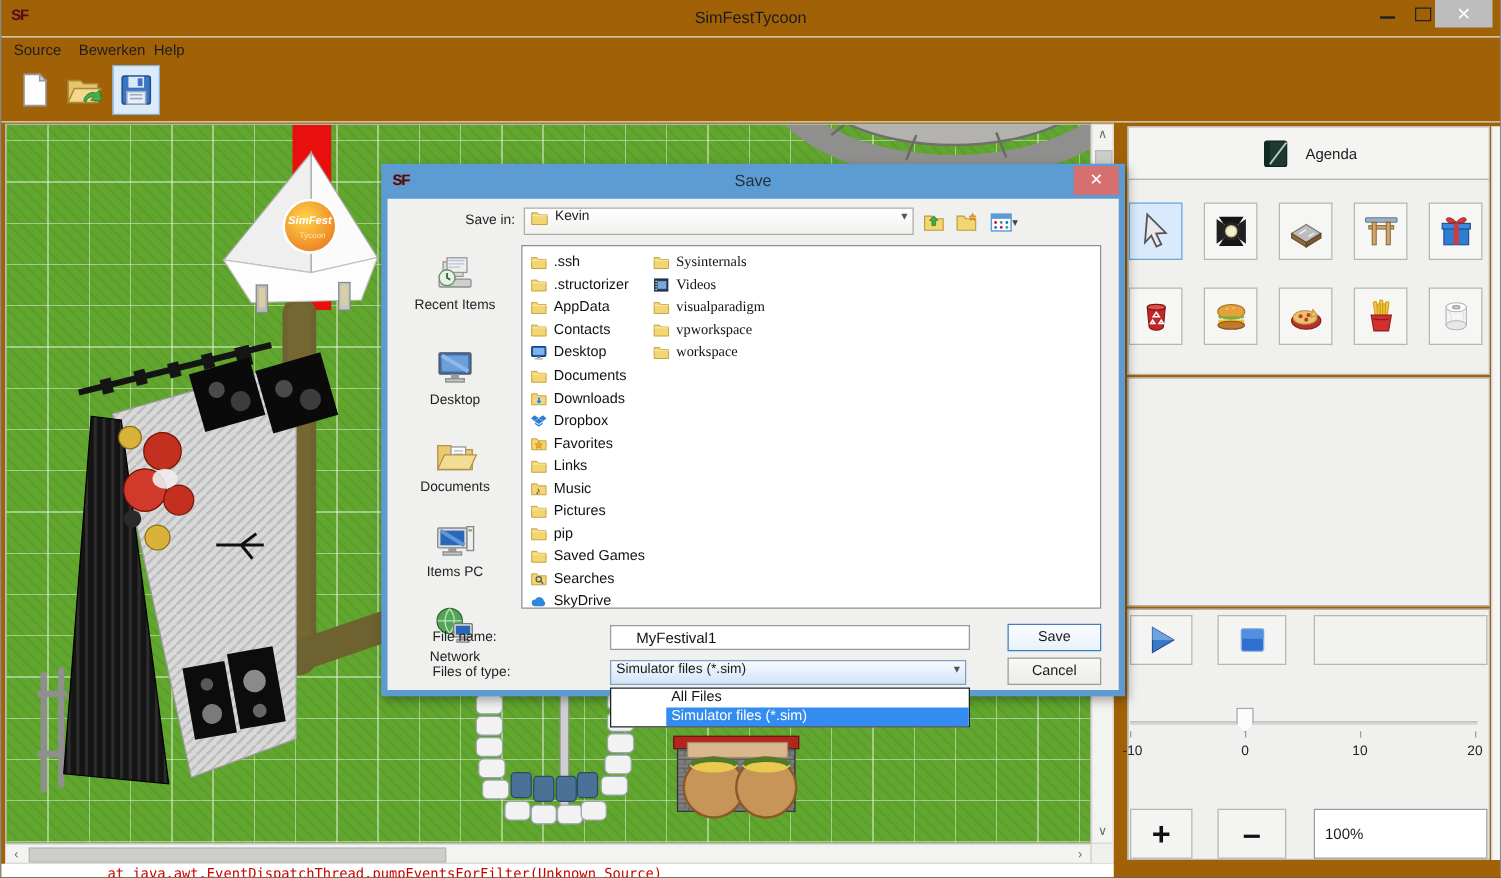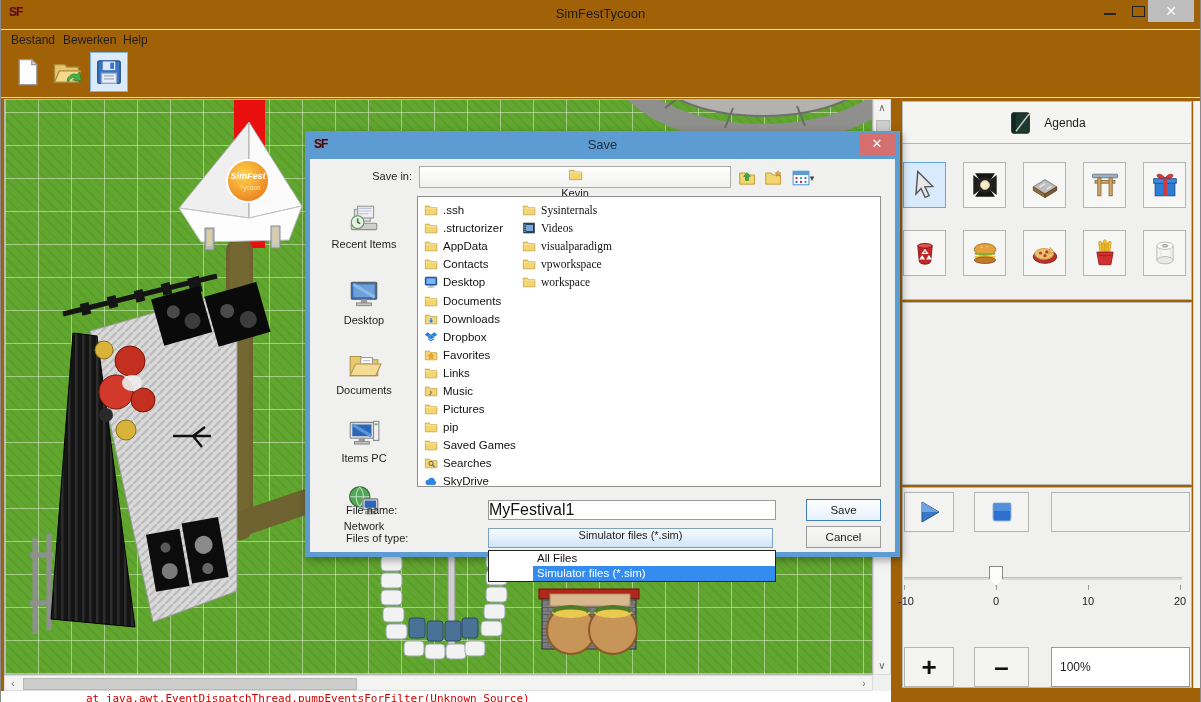--- a/index.html
+++ b/index.html
@@ -78,38 +78,38 @@
           box-shadow:2px 3px 8px rgba(0,0,0,.35);}
   .dlg-titlebar{position:absolute;left:0;top:0;width:100%;height:28px;}
   .dlg-logo{position:absolute;left:9px;top:6px;font-weight:bold;font-size:12px;color:#3c1210;
             text-shadow:0 0 1px #c44;letter-spacing:-1px;}
   .dlg-title{position:absolute;left:0;top:6px;width:100%;text-align:center;font-size:13px;color:#24303c;}
   .dlg-close{position:absolute;right:5px;top:2px;width:36px;height:23px;background:#d66f6f;color:#fff;
              text-align:center;line-height:22px;font-size:13px;}
   .dlg-body{position:absolute;left:5px;top:28px;width:585px;height:393px;background:#f0f0ee;font-size:11px;}
   .dlg-label{position:absolute;color:#1e1e1e;}
   .combo{position:absolute;background:linear-gradient(#ffffff,#f1f1ef);border:1px solid #acacaa;box-sizing:border-box;
-         display:flex;align-items:center;padding:0 4px;gap:5px;flex-direction:column;}
+         display:flex;padding:0 4px;gap:5px;}
   .combo .chev{margin-left:auto;color:#555;font-size:10px;}
   .combo svg{width:15px;height:15px;flex:0 0 auto;}
   .dtb{position:absolute;top:9px;width:22px;height:20px;display:flex;align-items:center;justify-content:center;}
   .dtb svg{width:18px;height:18px;}
   .sidebar{position:absolute;left:6px;top:37px;width:96px;height:352px;display:flex;flex-direction:column;align-items:center;}
   .place{width:92px;height:64px;margin-bottom:4px;display:flex;flex-direction:column;align-items:center;justify-content:flex-start;}
   .place svg{width:36px;height:34px;}
   .place span{font-size:11px;margin-top:2px;color:#1e1e1e;}
   .filelist{position:absolute;left:107px;top:37px;width:464px;height:291px;background:#fff;border:1px solid #8f8f8d;
             box-sizing:border-box;overflow:hidden;}
   .fcol{position:absolute;top:4px;}
   .fcol1{left:6px;} .fcol2{left:104px;font-family:Liberation Serif, serif;}
   .fitem{height:18.1px;display:flex;align-items:center;gap:5px;white-space:nowrap;}
   .fitem svg{width:14px;height:14px;flex:0 0 auto;}
   .fitem span{font-size:11.5px;color:#111;}
-  .textfield{position:absolute;background:#fff;border:1px solid #9a9a98;box-sizing:border-box;font-size:16px;
-             font-family:"Liberation Sans",sans-serif;padding:0 0;color:#111;}
+  .textfield{position:absolute;background:#fff;border:1px solid #9a9a98;box-sizing:border-box;font-size:12px;
+             font-family:"Liberation Sans",sans-serif;padding:0 20px;color:#111;}
   .combo.focus{background:linear-gradient(#f8fbff,#cfe4f7);border:1px solid #7da2c1;}
   .dlg-btn{position:absolute;width:75px;height:22px;text-align:center;line-height:20px;font-size:11.5px;
            background:linear-gradient(#f8f8f6,#ececea);border:1px solid #9a9a98;box-sizing:border-box;}
   .dlg-btn.default{background:linear-gradient(#fbfdff,#e8f2fb);border:1px solid #3f7fbf;}
   .popup{left:487px;top:550px;width:288px;height:32px;background:#fff;border:1px solid #222;box-sizing:border-box;z-index:30;}
   .popt{height:15px;line-height:15px;font-size:11.5px;padding-left:4px;color:#111;margin-left:44px;}
   .popt.sel{background:#348cf0;color:#fff;}
 
   .z1{z-index:1}.z2{z-index:5}.z3{z-index:20}
 </style>
@@ -319,21 +319,21 @@
     <div class="abs win-btn btn-min">
         <span class="bar"></span>
       </div>
     <div class="abs win-btn btn-max">
         <span class="box"></span>
       </div>
     <div class="abs win-btn btn-close">✕</div>
   </div>
 
   <div class="abs menubar">
-    <span class="abs menu-item" style="left:10px">Bestand</span>
+    <span class="abs menu-item" style="left:10px">Source</span>
     <span class="abs menu-item" style="left:62px">Bewerken</span>
     <span class="abs menu-item" style="left:122px">Help</span>
   </div>
 
   <div class="abs toolbar">
     <div class="abs tbarbtn" style="left:8px">
         <svg>
           <use href="#i-page"></use>
         </svg>
       </div>

